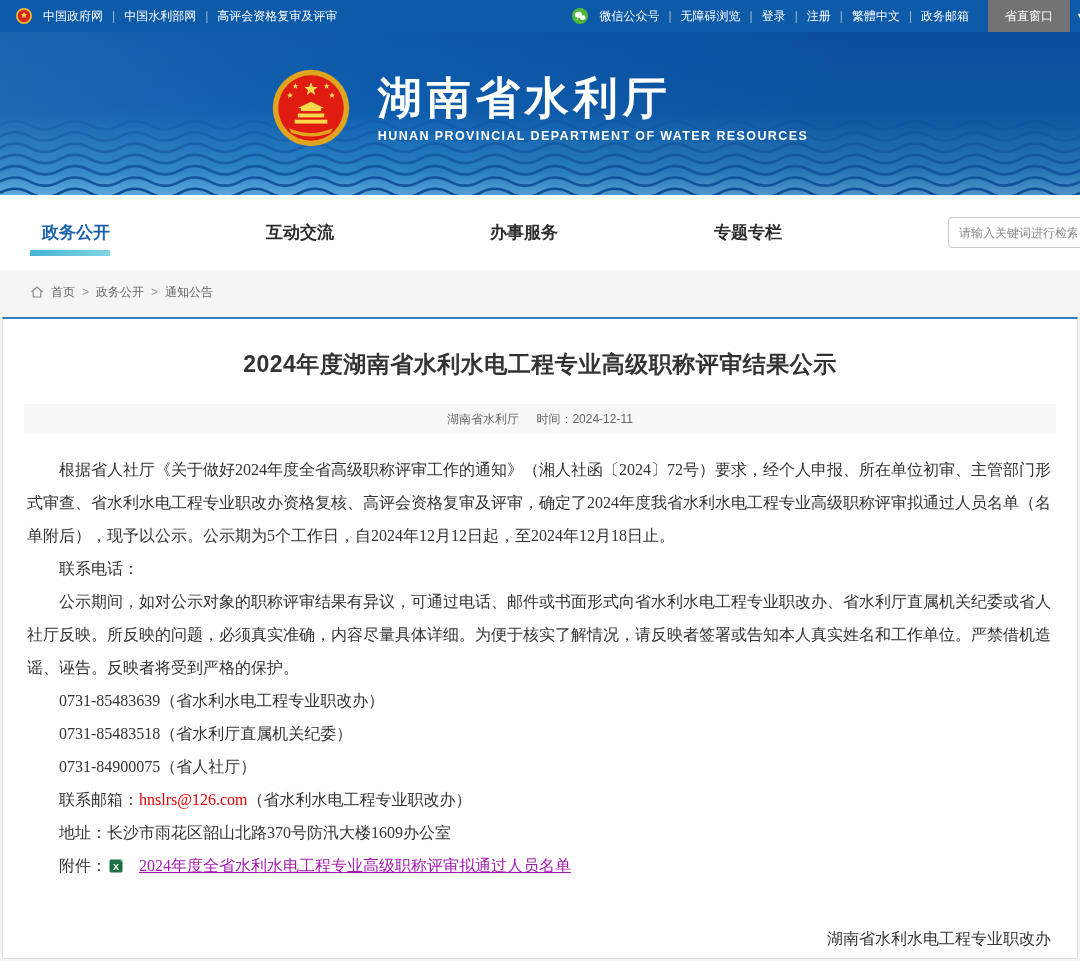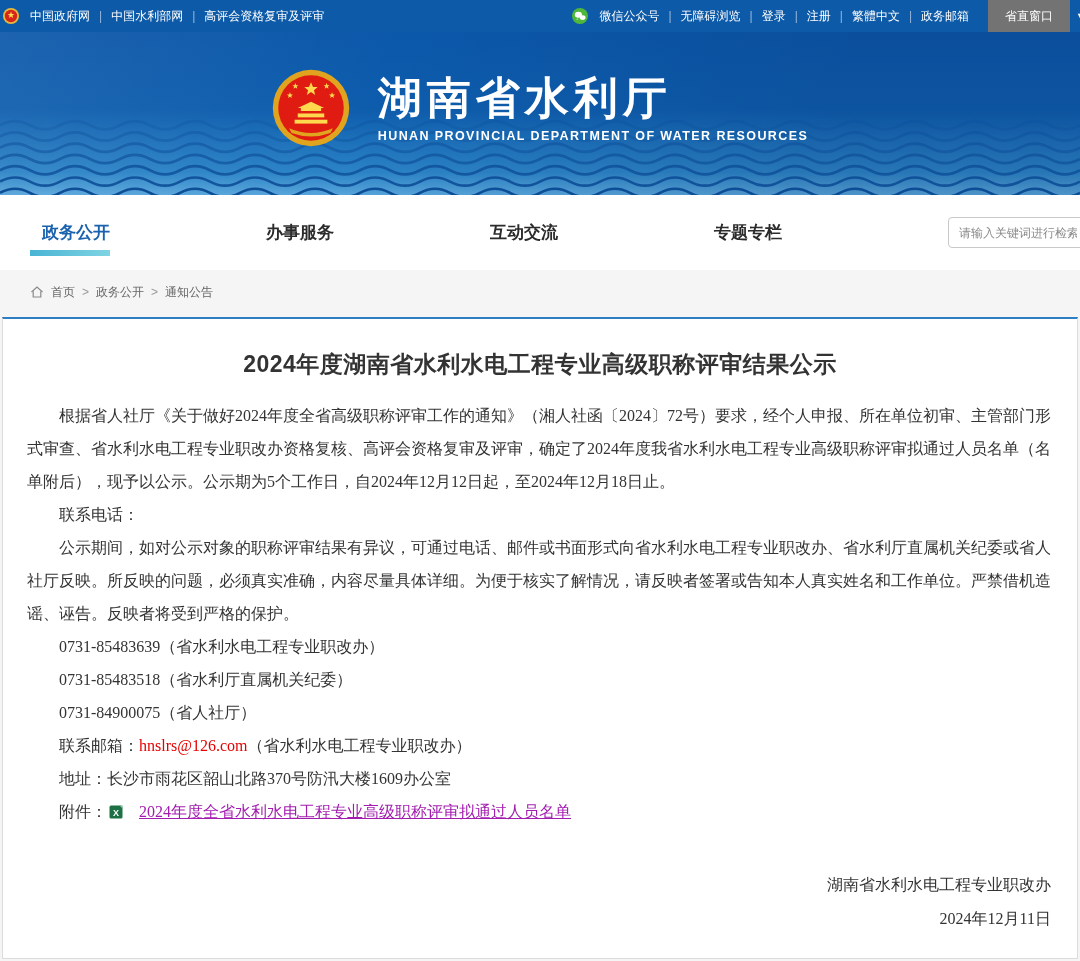--- a/index.html
+++ b/index.html
@@ -7,21 +7,21 @@
   body {
     width:1080px; height:961px; overflow:hidden; position:relative;
     background:#f5f5f5; font-family:"Liberation Sans","DejaVu Sans",sans-serif;
   }
   a { text-decoration:none; cursor:pointer; }
 
   
   .topbar {
     height:32px; background:#0d5aa9; color:#fff; font-size:12px;
     display:flex; align-items:center; justify-content:space-between;
-    padding-left:3px; position:relative;
+    padding-left:16px; position:relative;
   }
   .topbar-left, .topbar-right { display:flex; align-items:center; height:100%; }
   .topbar a { color:#fff; margin:0 7px; white-space:nowrap; }
   .topbar .sep { color:rgba(255,255,255,.55); margin:0 2px; }
   .mini-emblem, .wechat-ic { display:inline-flex; margin-right:4px; }
   .window-btn {
     background:#737373; height:32px; line-height:32px; padding:0 17px;
     margin-left:12px; color:#fff; cursor:pointer; white-space:nowrap;
   }
   .dd-glyph { color:#fff; font-size:9px; margin:0 -5px 0 6px; }
@@ -175,25 +175,25 @@
     </div>
   </div>
 </div>
 
 <div class="nav">
   <div class="nav-item active">
     <span class="nav-label">政务公开</span>
     <i class="bar"></i>
   </div>
   <div class="nav-item">
+    <span class="nav-label">互动交流</span>
+    
+  </div>
+  <div class="nav-item">
     <span class="nav-label">办事服务</span>
-    
-  </div>
-  <div class="nav-item">
-    <span class="nav-label">互动交流</span>
     
   </div>
   <div class="nav-item">
     <span class="nav-label">专题专栏</span>
     
   </div>
   <input class="search" type="text" placeholder="请输入关键词进行检索" style="">
 </div>
 
 <div class="crumb">
@@ -205,20 +205,24 @@
   </span>
   <a>首页</a>
   <span class="csep">&gt;</span>
   <a>政务公开</a>
   <span class="csep">&gt;</span>
   <a>通知公告</a>
 </div>
 
 <div class="panel">
   <h1 class="article-title">2024年度湖南省水利水电工程专业高级职称评审结果公示</h1>
+  <div class="meta">
+    <span>湖南省水利厅</span>
+    <span class="mlabel">时间：</span><span>2024-12-11</span>
+  </div>
   <div class="body">
     <p>根据省人社厅《关于做好2024年度全省高级职称评审工作的通知》（湘人社函〔2024〕72号）要求，经个人申报、所在单位初审、主管部门形式审查、省水利水电工程专业职改办资格复核、高评会资格复审及评审，确定了2024年度我省水利水电工程专业高级职称评审拟通过人员名单（名单附后），现予以公示。公示期为5个工作日，自2024年12月12日起，至2024年12月18日止。</p>
     <p>联系电话：</p>
     <p>公示期间，如对公示对象的职称评审结果有异议，可通过电话、邮件或书面形式向省水利水电工程专业职改办、省水利厅直属机关纪委或省人社厅反映。所反映的问题，必须真实准确，内容尽量具体详细。为便于核实了解情况，请反映者签署或告知本人真实姓名和工作单位。严禁借机造谣、诬告。反映者将受到严格的保护。</p>
     <p>0731-85483639（省水利水电工程专业职改办）</p>
     <p>0731-85483518（省水利厅直属机关纪委）</p>
     <p>0731-84900075（省人社厅）</p>
     <p><span>联系邮箱：</span><a class="email-link">hnslrs@126.com</a><span>（省水利水电工程专业职改办）</span></p>
     <p>地址：长沙市雨花区韶山北路370号防汛大楼1609办公室</p>
     <p><span>附件：</span><span class="xls-ic">

